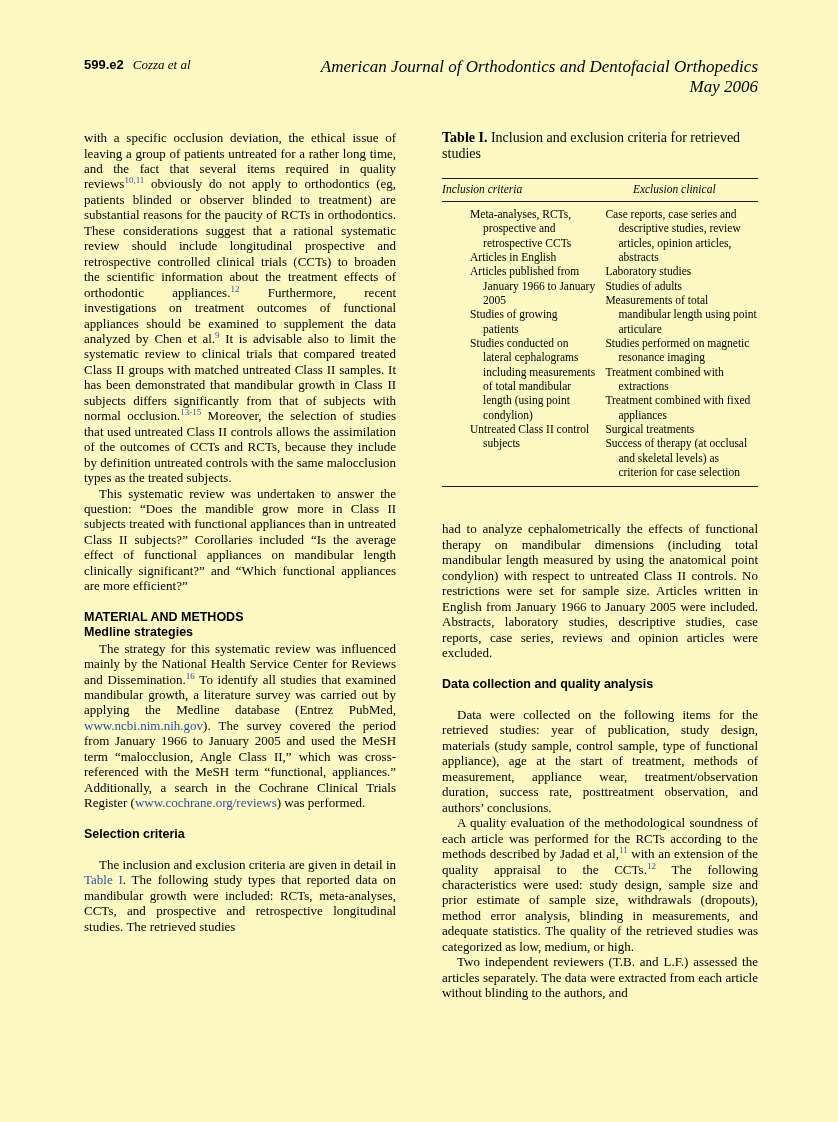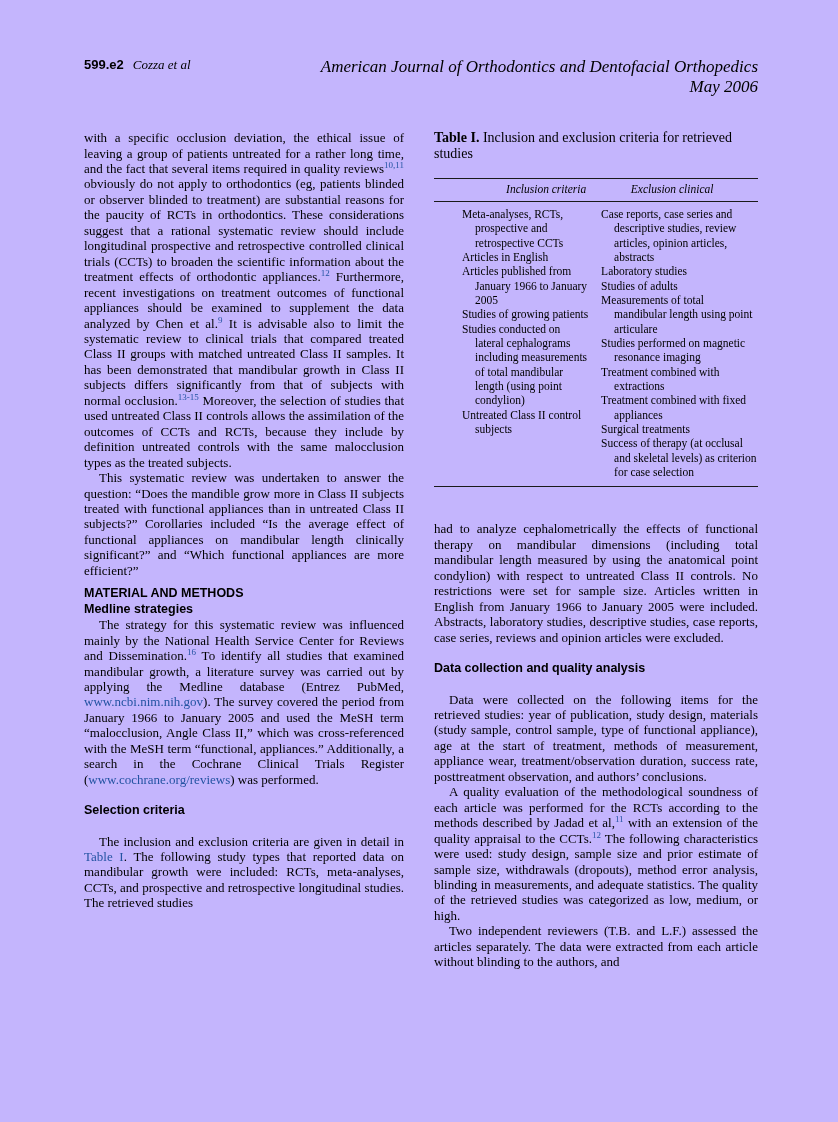--- a/index.html
+++ b/index.html
@@ -3,55 +3,55 @@
 <meta charset="utf-8">
 <style>
   * { margin: 0; padding: 0; box-sizing: border-box; }
   html, body { background: #ffffff; }
   body {
     width: 838px; height: 1122px;
     font-family: "Liberation Serif", serif;
     color: #000; overflow: hidden;
     --link: #2353a2;
   }
-  .page { width: 838px; height: 1122px; padding: 57px 80px 30px 84px; background: #c4b5fd; }
+  .page { width: 838px; height: 1122px; padding: 57px 80px 30px 84px; background: #fef9c3; }
 
   
   .page-header { display: flex; justify-content: space-between; align-items: flex-start; margin-bottom: 33px; }
   .header-left { font-size: 13px; white-space: nowrap; }
   .page-num { font-family: "Liberation Sans", sans-serif; font-weight: bold; margin-right: 9px; }
   .authors { font-style: italic; }
   .header-right { text-align: right; font-size: 17px; font-style: italic; line-height: 1.18; }
 
   
-  .columns { display: flex; gap: 30px; }
+  .columns { display: flex; gap: 46px; }
   .col-left { width: 320px; }
   .col-right { width: 324px; }
 
   .para { font-size: 13px; line-height: 15.45px; text-align: justify; }
   .para.indent { text-indent: 15px; }
   sup.ref-link { color: var(--link); font-size: 9px; line-height: 0; }
   .text-link { color: var(--link); }
 
   .section-head, .sub-head {
     font-family: "Liberation Sans", sans-serif;
     font-weight: bold; font-size: 12.5px; line-height: 15.45px;
     text-align: left;
   }
-  .section-head { margin-top: 8px; }
+  .section-head { margin-top: 16px; }
   .sub-head.spaced { margin-top: 16px; margin-bottom: 15px; }
 
   
   .table-block { margin-bottom: 34px; }
   .table-caption { font-size: 14px; line-height: 15.4px; margin-bottom: 17px; }
   .cap-label { font-weight: bold; }
   .trule { border-top: 1px solid #1a1a1a; height: 0; }
   .table-headrow { display: flex; padding: 4px 0 5px 0; }
   .th { font-style: italic; font-size: 11.5px; line-height: 13px; }
-  .th-left { width: 47%; text-align: right; }
+  .th-left { width: 47%; text-align: left; }
   .th-right { width: 53%; text-align: center; }
   .table-body { display: flex; padding: 5px 0 7px 0; margin-left: 28px; }
   .tcol { font-size: 11.5px; line-height: 14.35px; }
   .tcol-incl { width: 47%; padding-right: 10px; }
   .tcol-excl { width: 53%; }
   .titem { padding-left: 13px; text-indent: -13px; }
 </style>
 </head>
 <body style="--link: #2353a2;">
 

